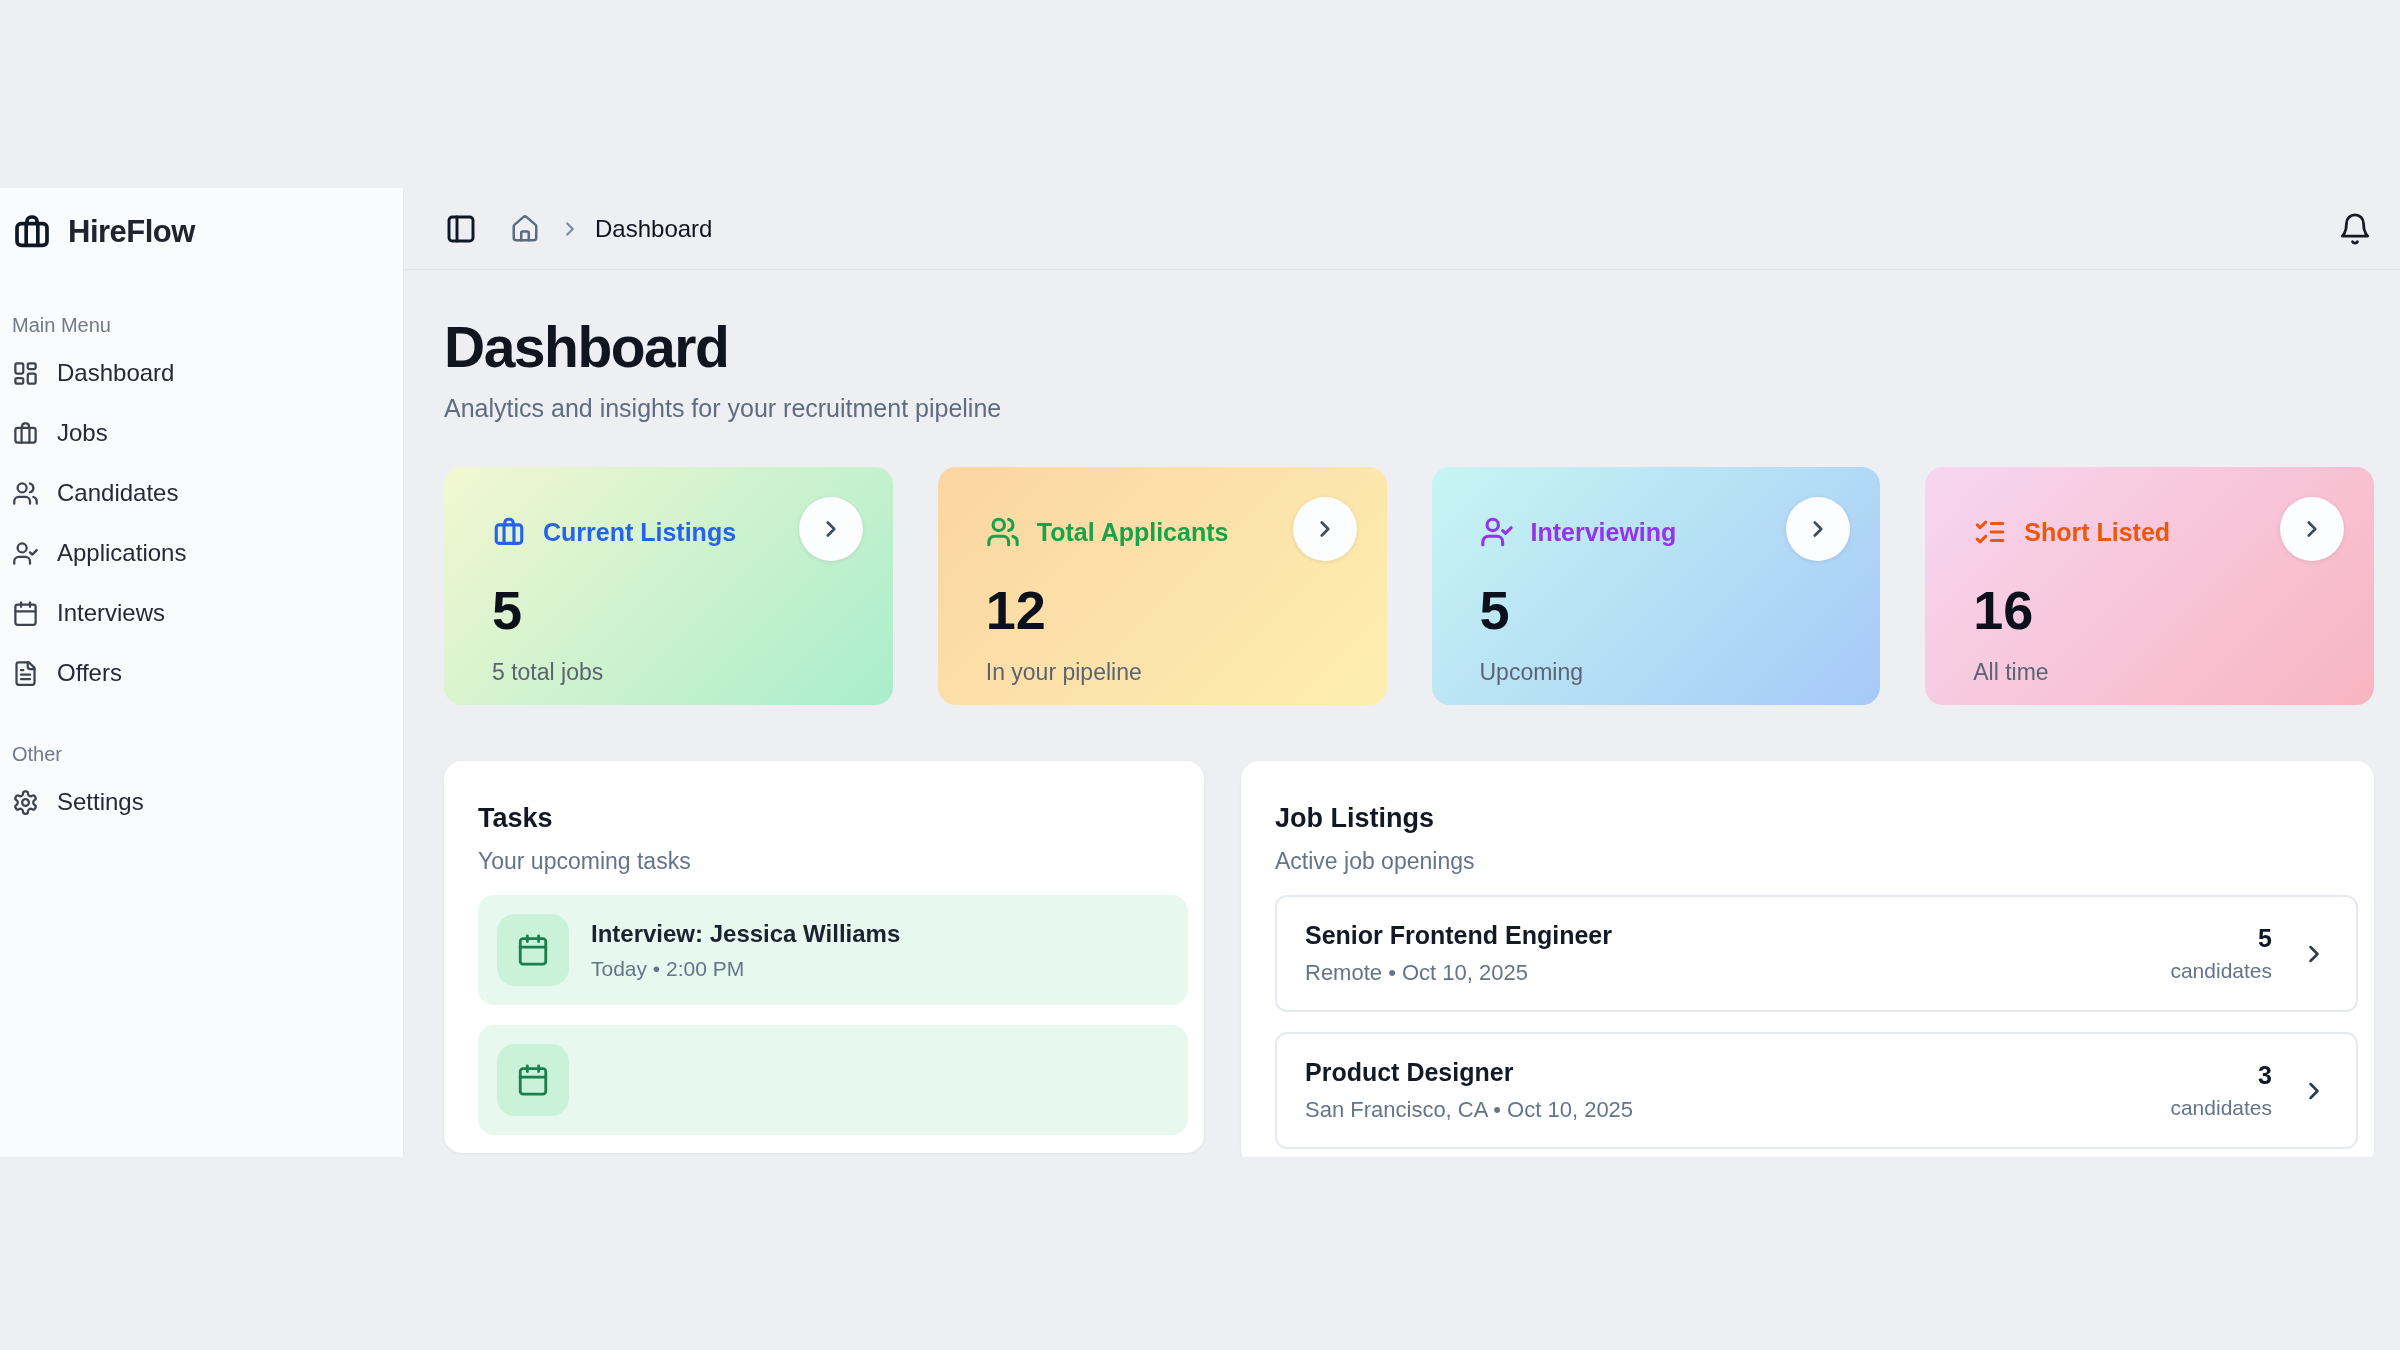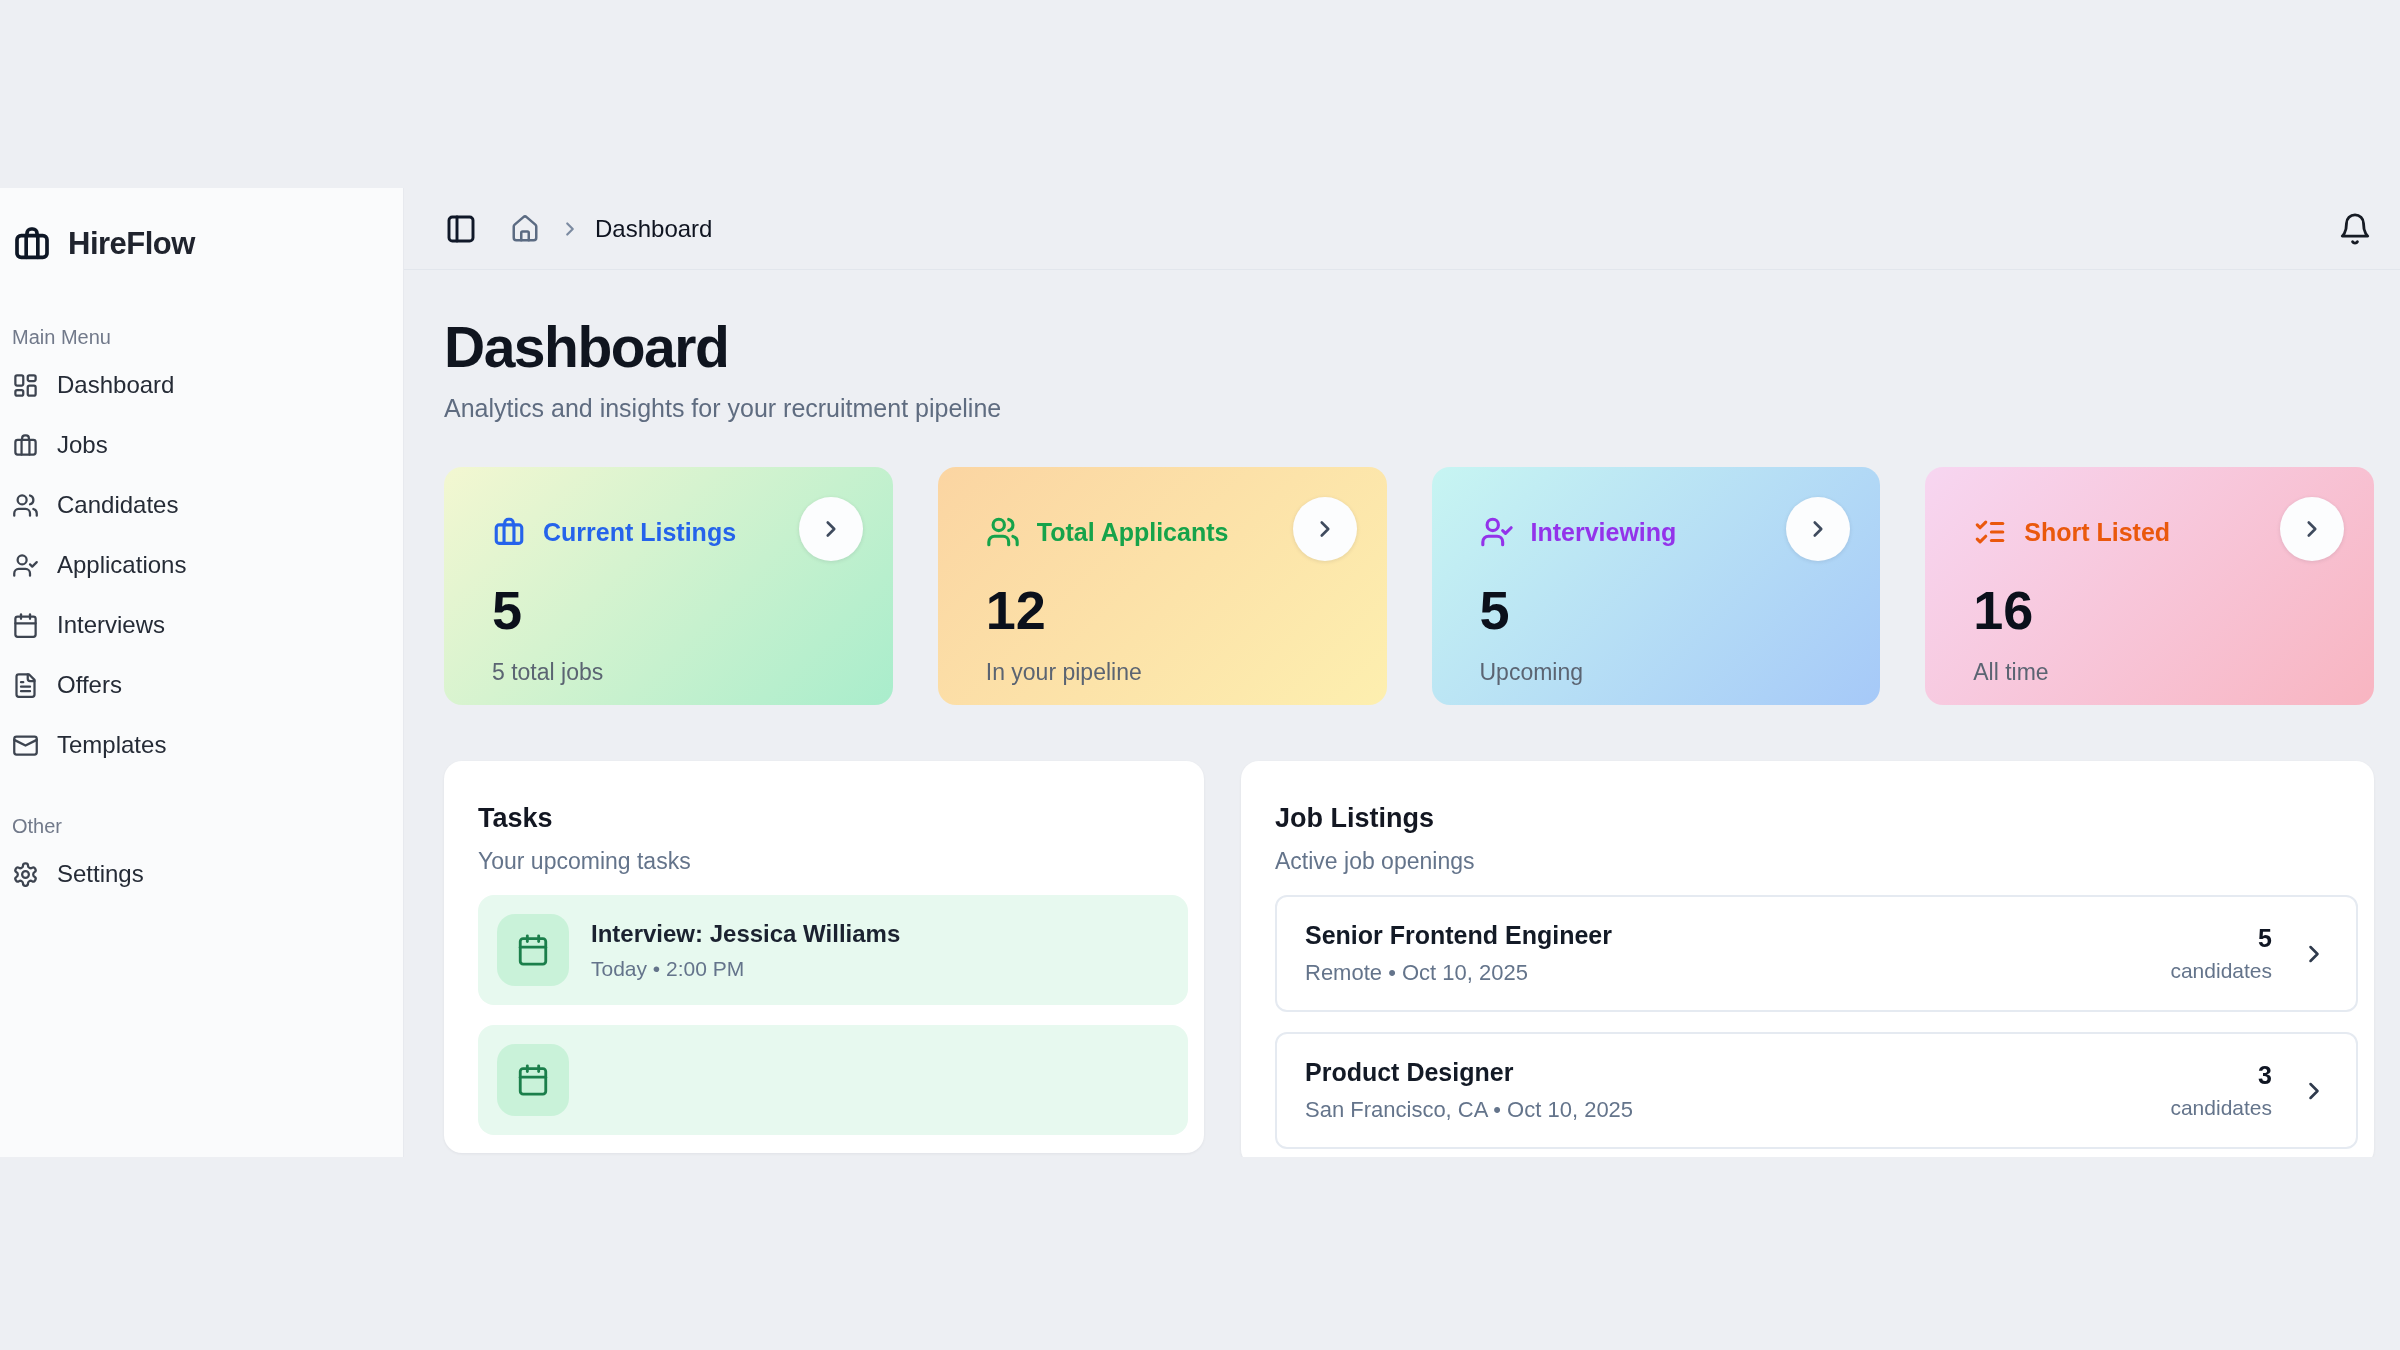--- a/index.html
+++ b/index.html
@@ -11,21 +11,21 @@
   svg { display:block; }
 
   
   .app-band { position:absolute; left:0; top:188px; width:2400px; height:969px; display:flex; overflow:hidden; }
 
   
   .sidebar {
     width:404px; flex:0 0 404px; background:#fafbfc; border-right:1px solid #e7e9ee;
     padding:22px 14px 0 10px;
   }
-  .logo-row { display:flex; align-items:center; gap:16px; padding-left:2px; margin-top:14px; }
+  .logo-row { display:flex; align-items:center; gap:16px; padding-left:2px; margin-top:2px; }
   .logo-mark { color:#0e1726; }
   .logo-text { font-size:31px; font-weight:700; color:#20242e; letter-spacing:-0.5px; }
   .section-label { font-size:20px; color:#71798a; margin:62px 0 6px 2px; }
   .section-label.other { margin-top:40px; }
   .nav-item {
     display:flex; align-items:center; gap:18px; height:60px; padding-left:2px;
     font-size:24px; color:#252b36; cursor:pointer; border-radius:10px;
   }
   .nav-item .nav-icon { color:#3d4450; }
 
@@ -177,29 +177,20 @@
           <svg width="27" height="27" viewBox="0 0 24 24" fill="none" stroke="currentColor" stroke-width="2" stroke-linecap="round" stroke-linejoin="round">
             <path d="M15 2H6a2 2 0 0 0-2 2v16a2 2 0 0 0 2 2h12a2 2 0 0 0 2-2V7Z"></path>
             <path d="M14 2v4a2 2 0 0 0 2 2h4"></path>
               <path d="M10 9H8"></path>
               <path d="M16 13H8"></path>
               <path d="M16 17H8"></path>
           </svg>
         </span>
         <span>Offers</span>
       </div>
-      <div class="nav-item">
-        <span class="nav-icon">
-          <svg width="27" height="27" viewBox="0 0 24 24" fill="none" stroke="currentColor" stroke-width="2" stroke-linecap="round" stroke-linejoin="round">
-            <rect x="2" y="4" width="20" height="16" rx="2"></rect>
-              <path d="m22 7-10 5L2 7"></path>
-          </svg>
-        </span>
-        <span>Templates</span>
-      </div>
     </nav>
 
     <div class="section-label other">Other</div>
     <div class="nav-item">
       <span class="nav-icon">
         <svg width="27" height="27" viewBox="0 0 24 24" fill="none" stroke="currentColor" stroke-width="2" stroke-linecap="round" stroke-linejoin="round">
           <path d="M12.22 2h-.44a2 2 0 0 0-2 2v.18a2 2 0 0 1-1 1.73l-.43.25a2 2 0 0 1-2 0l-.15-.08a2 2 0 0 0-2.73.73l-.22.38a2 2 0 0 0 .73 2.73l.15.1a2 2 0 0 1 1 1.72v.51a2 2 0 0 1-1 1.74l-.15.09a2 2 0 0 0-.73 2.73l.22.38a2 2 0 0 0 2.73.73l.15-.08a2 2 0 0 1 2 0l.43.25a2 2 0 0 1 1 1.73V20a2 2 0 0 0 2 2h.44a2 2 0 0 0 2-2v-.18a2 2 0 0 1 1-1.73l.43-.25a2 2 0 0 1 2 0l.15.08a2 2 0 0 0 2.73-.73l.22-.39a2 2 0 0 0-.73-2.73l-.15-.08a2 2 0 0 1-1-1.74v-.5a2 2 0 0 1 1-1.74l.15-.09a2 2 0 0 0 .73-2.73l-.22-.38a2 2 0 0 0-2.73-.73l-.15.08a2 2 0 0 1-2 0l-.43-.25a2 2 0 0 1-1-1.73V4a2 2 0 0 0-2-2z"></path>
           <circle cx="12" cy="12" r="3"></circle>
         </svg>
       </span>

